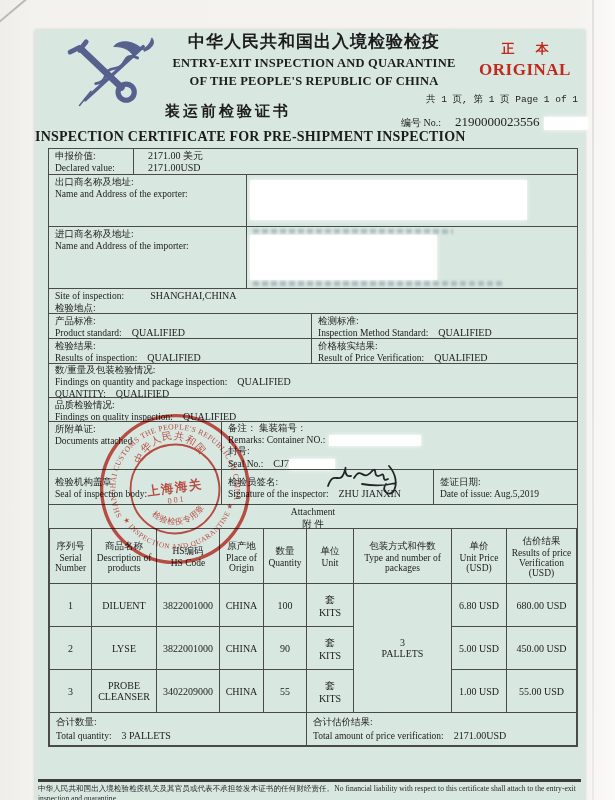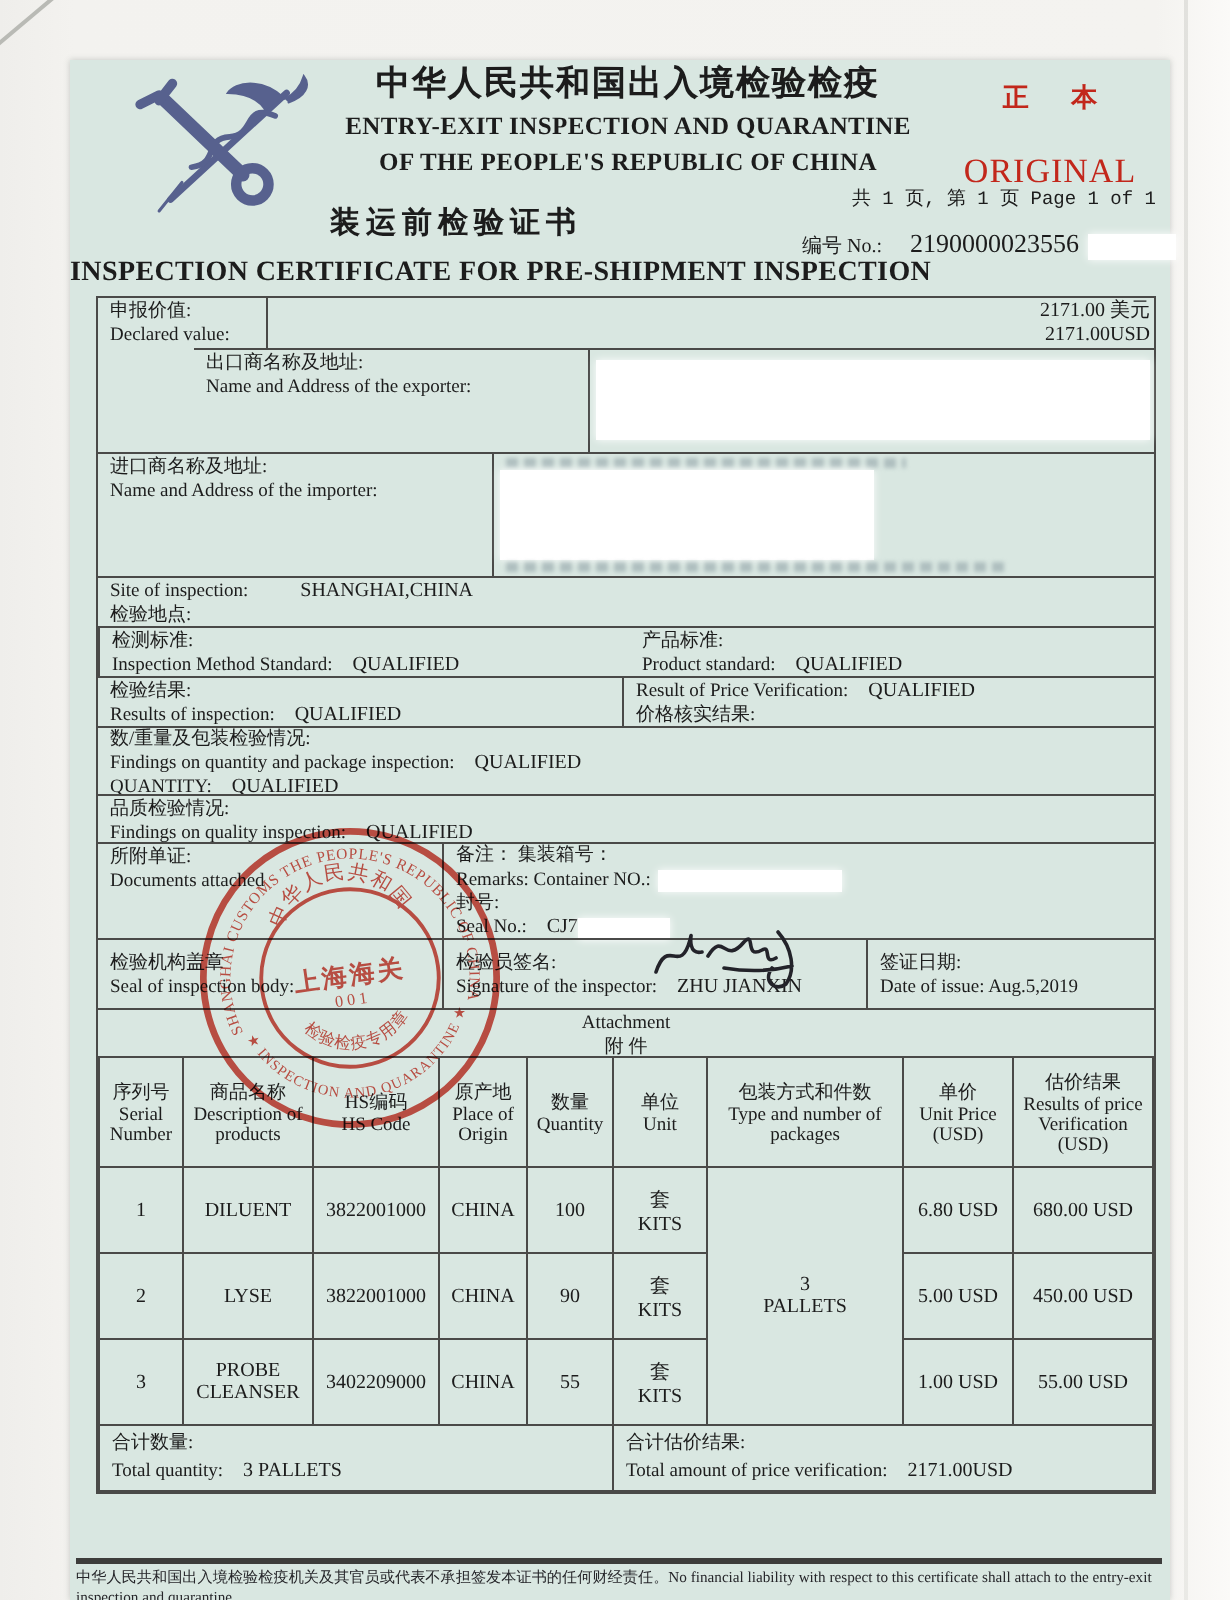--- a/index.html
+++ b/index.html
@@ -13,35 +13,35 @@
   .crease{position:absolute;right:21px;top:0;width:2px;height:100%;background:linear-gradient(#d8d8d4,#e4e4e0);opacity:.7;}
   .cert{position:absolute;left:35px;top:30px;width:550px;height:770px;background:#d9e7e1;box-shadow:0 0 3px rgba(60,70,65,.25);}
 
   
   .emblem{position:absolute;left:25px;top:7px;width:100px;height:78px;}
   .org-titles{position:absolute;left:118px;top:0;width:322px;text-align:center;}
   .org-cn{font-size:17px;font-weight:bold;letter-spacing:1px;white-space:nowrap;}
   .org-en{font-size:12.5px;font-weight:bold;margin-top:3px;letter-spacing:.2px;}
   .original-block{position:absolute;left:438px;top:10px;width:104px;text-align:center;}
   .original-cn{font-size:13px;font-weight:bold;letter-spacing:9px;padding-left:9px;color:#c2271b;}
-  .original-en{font-size:17px;font-weight:normal;letter-spacing:.5px;color:#c2271b;margin-top:18px;}
+  .original-en{font-size:17px;font-weight:bold;letter-spacing:.5px;color:#c2271b;margin-top:2px;}
   .page-info{position:absolute;right:7px;top:63px;font-size:9.5px;white-space:nowrap;font-family:Liberation Mono, monospace;}
   .doc-title-cn{position:absolute;left:130px;top:72px;width:260px;text-align:left;font-size:15px;font-weight:bold;letter-spacing:3px;}
   .doc-no{position:absolute;left:366px;top:84px;font-size:10px;white-space:nowrap;}
   .doc-no .no-value{margin-left:14px;font-size:13px;}
   .doc-title-en{position:absolute;left:0;top:99px;width:100%;text-align:left;font-size:14px;font-weight:bold;letter-spacing:.2px;}
 
   
   .mt{position:absolute;left:13px;top:118px;width:530px;border:1.2px solid #4a4a48;box-sizing:border-box;}
   .row{display:flex;border-top:1.2px solid #4a4a48;box-sizing:border-box;position:relative;}
   .row.first{border-top:none;}
   .cell{box-sizing:border-box;padding:1px 2px 0 6px;position:relative;}
   .cell.bl{border-left:1.2px solid #4a4a48;}
   .ln{font-size:9.5px;line-height:12px;white-space:nowrap;}
-  .val{font-size:10px;text-align:right;}
+  .val{font-size:10px;}
   .gap10{margin-left:10px;}
   .gap26{margin-left:26px;}
   .redact{background:#fff;box-shadow:0 0 4px rgba(255,255,255,.95);}
   .redact.abs{position:absolute;}
   .redact.inline{display:inline-block;height:11px;vertical-align:middle;margin-left:4px;}
   .smudge{position:absolute;height:5px;opacity:.5;filter:blur(1.1px);
     background:repeating-linear-gradient(90deg,#85979e 0 6px,rgba(0,0,0,0) 6px 9px);}
   .center-cell{width:100%;text-align:center;padding-top:1px;}
 
   
@@ -114,21 +114,21 @@
         <div class="cell" style="width:84px;">
           <div class="ln">申报价值:</div>
           <div class="ln">Declared value:</div>
         </div>
         <div class="cell bl" style="flex:1;padding-left:14px;">
           <div class="ln val">2171.00 美元</div>
           <div class="ln val">2171.00USD</div>
         </div>
       </div>
 
-      <div class="row" style="height:52px;margin-left:48px;">
+      <div class="row" style="height:52px;">
         <div class="cell" style="width:197px;">
           <div class="ln">出口商名称及地址:</div>
           <div class="ln">Name and Address of the exporter:</div>
         </div>
         <div class="cell bl" style="flex:1;">
           <div class="redact abs" style="left:3px;top:5px;width:277px;height:40px;"></div>
         </div>
       </div>
 
       <div class="row" style="height:62px;">
@@ -144,38 +144,38 @@
       </div>
 
       <div class="row" style="height:25px;">
         <div class="cell" style="flex:1;">
           <div class="ln"><span>Site of inspection:</span><span class="val gap26">SHANGHAI,CHINA</span></div>
           <div class="ln">检验地点:</div>
         </div>
       </div>
 
       <div class="row" style="height:25px;">
-        <div class="cell bl" style="flex:1;">
-          <div class="ln">检测标准:</div>
-          <div class="ln"><span>Inspection Method Standard:</span><span class="val gap10">QUALIFIED</span></div>
-        </div>
         <div class="cell" style="width:262px;">
           <div class="ln">产品标准:</div>
           <div class="ln"><span>Product standard:</span><span class="val gap10">QUALIFIED</span></div>
+        </div>
+        <div class="cell bl" style="flex:1;">
+          <div class="ln">检测标准:</div>
+          <div class="ln"><span>Inspection Method Standard:</span><span class="val gap10">QUALIFIED</span></div>
         </div>
       </div>
 
       <div class="row" style="height:25px;">
         <div class="cell" style="width:262px;">
           <div class="ln">检验结果:</div>
           <div class="ln"><span>Results of inspection:</span><span class="val gap10">QUALIFIED</span></div>
         </div>
         <div class="cell bl" style="flex:1;">
+          <div class="ln">价格核实结果:</div>
           <div class="ln"><span>Result of Price Verification:</span><span class="val gap10">QUALIFIED</span></div>
-          <div class="ln">价格核实结果:</div>
         </div>
       </div>
 
       <div class="row" style="height:34px;">
         <div class="cell" style="flex:1;">
           <div class="ln" style="line-height:11px;">数/重量及包装检验情况:</div>
           <div class="ln" style="line-height:11px;"><span>Findings on quantity and package inspection:</span><span class="val gap10">QUALIFIED</span></div>
           <div class="ln" style="line-height:11px;"><span>QUANTITY:</span><span class="val gap10">QUALIFIED</span></div>
         </div>
       </div>

